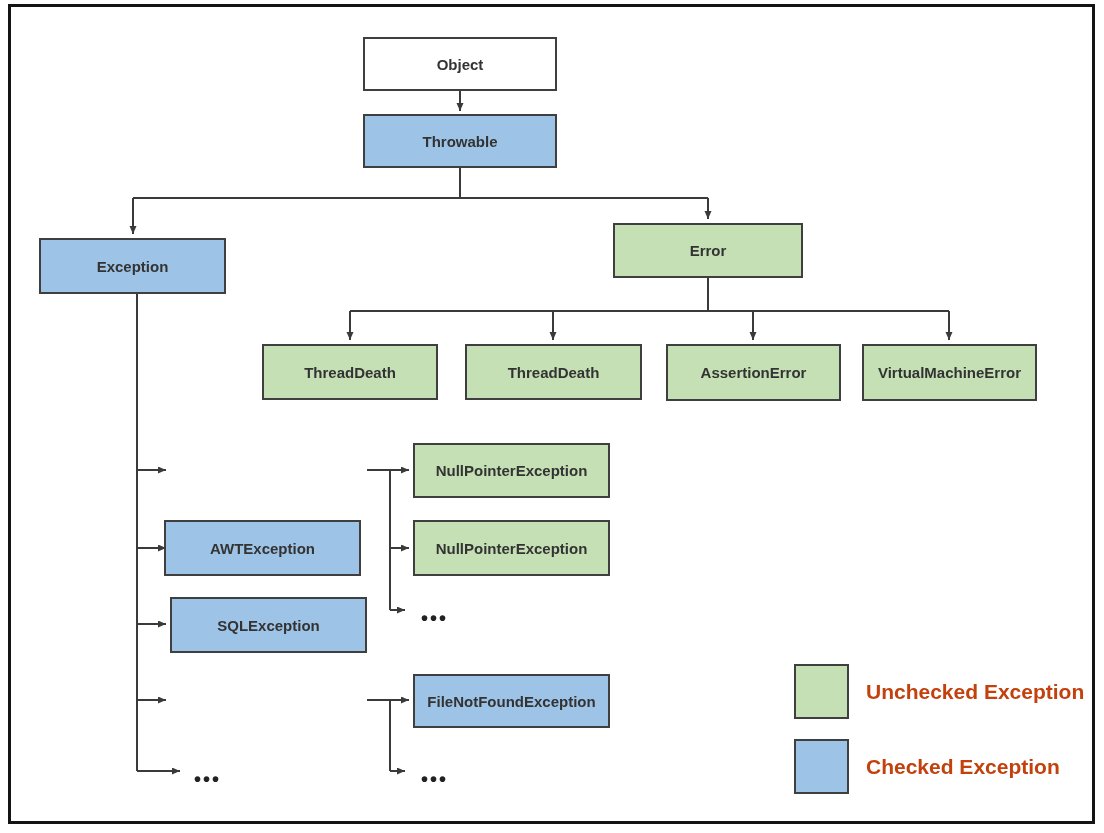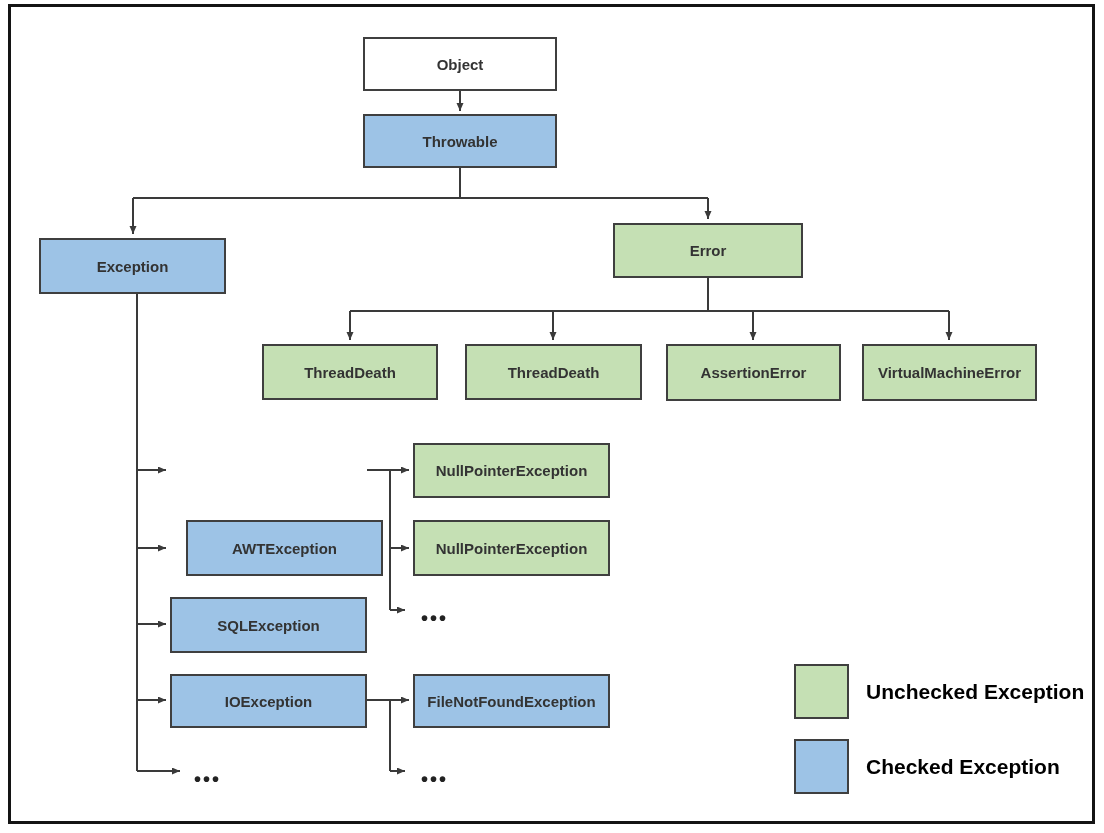--- a/index.html
+++ b/index.html
@@ -58,21 +58,21 @@
     height:55px;
   }
   .legend-swatch{
     width:55px;height:55px;
     border:2px solid var(--node-border);
     flex:0 0 auto;
   }
   .legend-swatch.unchecked{background:var(--unchecked-fill);}
   .legend-swatch.checked{background:var(--checked-fill);}
   .legend-label{
-    font-size:21px;font-weight:600;color:#000000;
+    font-size:21px;font-weight:600;color:#c2410c;
     white-space:nowrap;
   }
 </style>
 </head>
 <body>
 
 <div class="canvas">
 
   <div class="frame"></div>
 
@@ -126,27 +126,26 @@
 
   <div class="node unchecked" style="left:465px;top:344px;width:177px;height:56px">ThreadDeath</div>
 
   <div class="node unchecked" style="left:862px;top:344px;width:175px;height:57px">VirtualMachineError</div>
 
   <div class="node unchecked" style="left:666px;top:344px;width:175px;height:57px">AssertionError</div>
 
 
   <div class="node unchecked" style="left:413px;top:443px;width:197px;height:55px">NullPointerException</div>
 
-  <div class="node checked" style="left:186px;top:520px;width:197px;height:56px">AWTException</div>
+  <div class="node checked" style="left:164px;top:520px;width:197px;height:56px">AWTException</div>
 
   <div class="node unchecked" style="left:413px;top:520px;width:197px;height:56px">NullPointerException</div>
 
   <div class="node checked" style="left:170px;top:597px;width:197px;height:56px">SQLException</div>
 
-  <div class="node checked" style="left:170px;top:674px;width:197px;height:54px">IOException</div>
 
   <div class="node checked" style="left:413px;top:674px;width:197px;height:54px">FileNotFoundException</div>
 
   <div class="dots" style="left:421px;top:608px">•••</div>
 
   <div class="dots" style="left:194px;top:769px">•••</div>
 
   <div class="dots" style="left:421px;top:769px">•••</div>
 
   <div class="legend-row" style="left:794px;top:664px">

